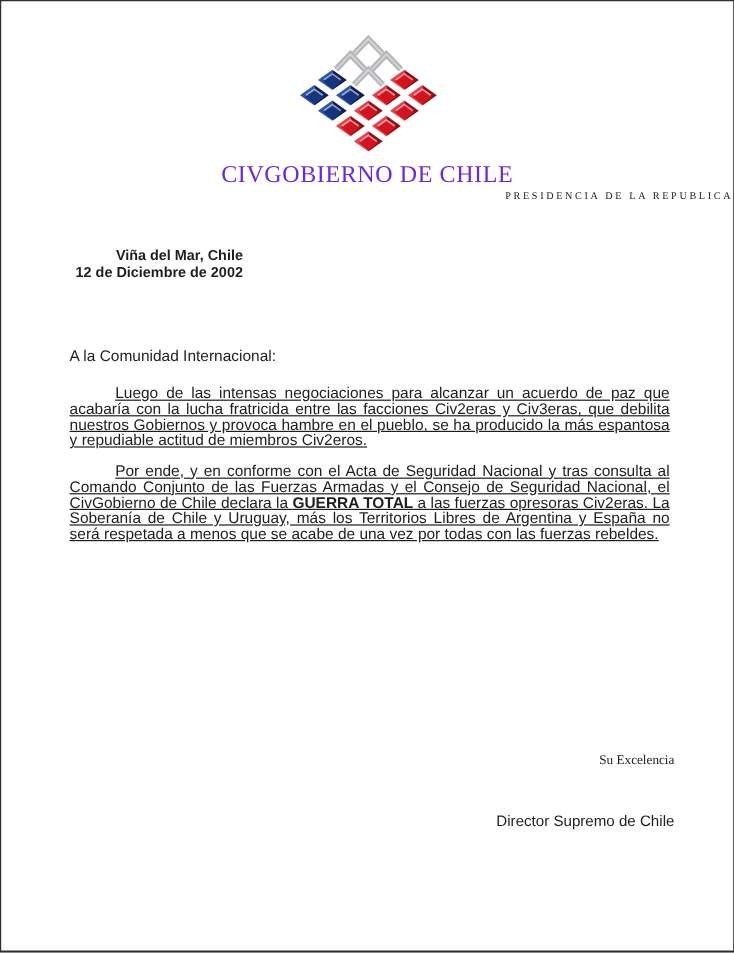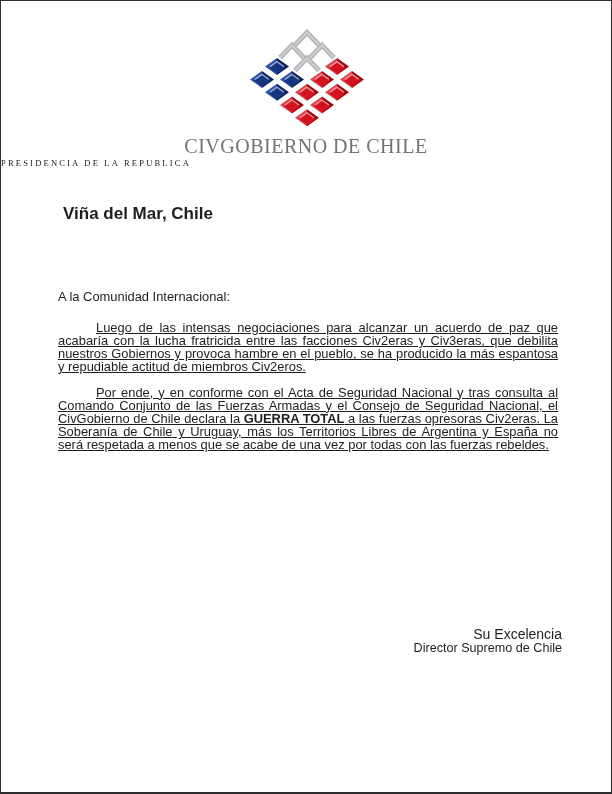--- a/index.html
+++ b/index.html
@@ -12,54 +12,54 @@
     box-sizing:border-box;
     overflow:hidden;
     font-family:"Liberation Sans", sans-serif;
     color:#1e1e1e;
   }
   .logo-wrap{position:absolute;left:240px;top:28px;width:132px;height:104px;}
   .org-title{
     position:absolute;left:0;top:134px;width:100%;
     text-align:center;
     font-family:"Liberation Serif", serif;
-    font-size:20px;letter-spacing:0.5px;color:#737373;
+    font-size:20px;letter-spacing:0.5px;color:#6d28d9;
     white-space:nowrap;
   }
   .org-subtitle{
     position:absolute;left:0;top:157px;width:100%;
-    text-align:left;
+    text-align:right;
     font-family:"Liberation Serif", serif;
     font-size:8.5px;letter-spacing:2.2px;color:#222;
     white-space:nowrap;
   }
   .place-date{
     position:absolute;left:62px;top:206px;
-    font-size:17px;font-weight:bold;line-height:13.6px;text-align:right;
+    font-size:12px;font-weight:bold;line-height:13.6px;text-align:right;
   }
   .salutation{
     position:absolute;left:57px;top:288px;
     font-size:12.9px;
     text-align:right;
   }
   .letter-body{
     position:absolute;left:57px;top:320px;width:500px;
     font-size:12.9px;line-height:13.15px;text-decoration:underline;
   }
   .para{margin:0;text-indent:38px;text-align:justify;}
   .para.gap{margin-top:12px;}
   .para.jlast{text-align-last:justify;}
   .para .b{font-weight:bold;}
   .signature{
     position:absolute;right:49px;top:626px;
     text-align:right;
   }
-  .sig-honorific{font-size:14px;line-height:14px;}
+  .sig-honorific{font-size:11px;line-height:14px;font-family:Liberation Serif, serif;}
   .sig-name{font-size:14.5px;font-weight:bold;line-height:15px;}
-  .sig-role{font-size:12.6px;line-height:14px;}
+  .sig-role{font-size:12.6px;line-height:14px;margin-top:36px;}
 </style>
 </head>
 <body>
 
 <div class="page">
 
   <div class="logo-wrap">
     <svg id="logo-svg" width="132" height="104" viewBox="0 0 132 104" xmlns="http://www.w3.org/2000/svg">
         <polyline points="54,16 66,3.5 78,16" fill="none" stroke="#b4b6b9" stroke-width="5"></polyline>
         <polyline points="54,16 66,3.5 78,16" fill="none" stroke="#d2d3d5" stroke-width="1.6"></polyline>
@@ -118,20 +118,21 @@
         <polygon points="66,83.30000000000001 58,89.80000000000001 66,96.30000000000001 74,89.80000000000001" fill="#d31420"></polygon>
         <polyline points="59,88.80000000000001 66,83.80000000000001 73,88.80000000000001" fill="none" stroke="rgba(255,255,255,0.55)" stroke-width="1.4"></polyline>
       </svg>
   </div>
 
   <div class="org-title">CIVGOBIERNO DE CHILE</div>
   <div class="org-subtitle">PRESIDENCIA DE LA REPUBLICA</div>
 
   <div class="place-date">
     <div>Viña del Mar, Chile</div>
+    <div>12 de Diciembre de 2002</div>
   </div>
 
   <div class="salutation">A la Comunidad Internacional:</div>
 
   <div class="letter-body" id="letter-body">
       <p class="para"><span>Luego de las intensas negociaciones para alcanzar un acuerdo de paz que acabaría con la lucha fratricida entre las facciones Civ2eras y Civ3eras, que debilita nuestros Gobiernos y provoca hambre en el pueblo, se ha producido la más espantosa y repudiable actitud de miembros Civ2eros.</span></p>
       <p class="para gap"><span>Por ende, y en conforme con el Acta de Seguridad Nacional y tras consulta al Comando Conjunto de las Fuerzas Armadas y el Consejo de Seguridad Nacional, el CivGobierno de Chile declara la </span><span class="b">GUERRA TOTAL</span><span> a las fuerzas opresoras Civ2eras. La Soberanía de Chile y Uruguay, más los Territorios Libres de Argentina y España no será respetada a menos que se acabe de una vez por todas con las fuerzas rebeldes.</span></p>
     </div>
 
   <div class="signature">

